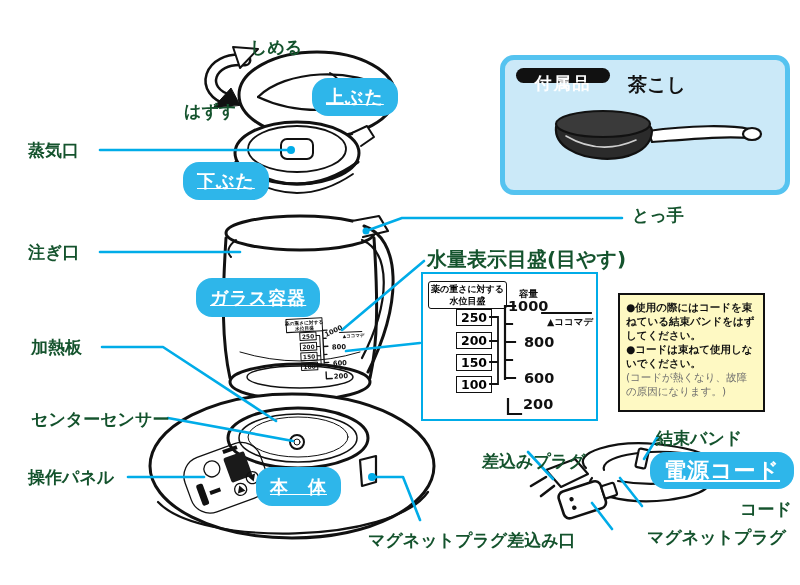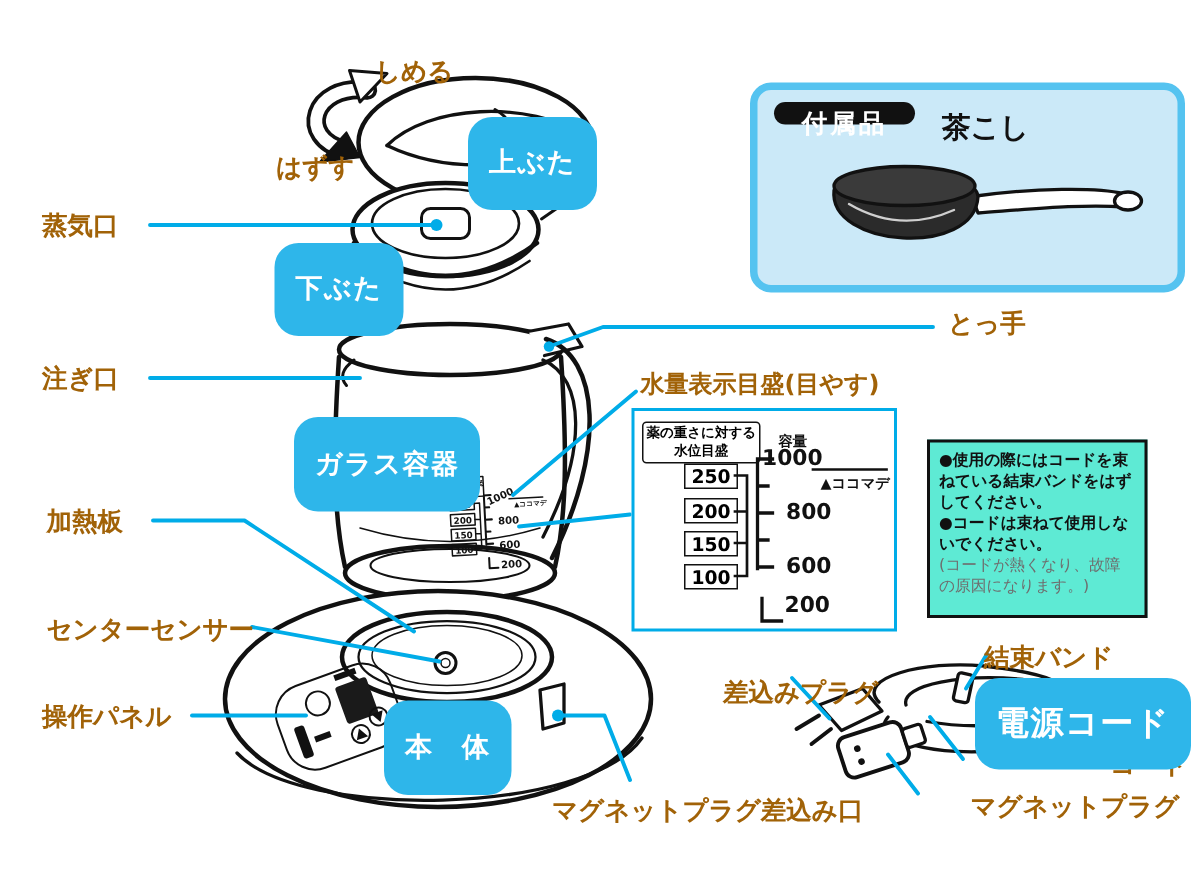--- a/index.html
+++ b/index.html
@@ -1,40 +1,40 @@
 <!DOCTYPE html>
 <html style="--accent: #00ACE8; --pill: #2EB6EA; --accessory_fill: #CBE9F8; --accessory_border: #55C3F0; --badge_bg: #111111;"><head>
 <meta charset="utf-8">
 <style>
   html,body{margin:0;padding:0;}
   body{width:800px;height:585px;position:relative;background:#fff;overflow:hidden;
        font-family:"DejaVu Sans","Liberation Sans",sans-serif;}
   #stage{position:absolute;inset:0;width:800px;height:585px;}
-  .lbl{position:absolute;color:#a16207;font-weight:bold;font-size:17px;white-space:nowrap;z-index:3;}
+  .lbl{position:absolute;color:#14532d;font-weight:bold;font-size:17px;white-space:nowrap;z-index:3;}
   .pill{position:absolute;background:var(--pill);color:#fff;font-weight:bold;font-size:18px;
-        border-radius:16px;text-align:left;white-space:nowrap;z-index:3;padding:16px 14px;
-        letter-spacing:1px;}
+        border-radius:16px;text-align:left;white-space:nowrap;z-index:3;padding:4px 14px;
+        letter-spacing:1px;text-decoration:underline;}
   .artsvg{position:absolute;inset:0;z-index:2;pointer-events:none;}
   .accbox{position:absolute;left:500px;top:55px;width:290px;height:140px;z-index:1;
           background:var(--accessory_fill);border:5px solid var(--accessory_border);
           border-radius:14px;box-sizing:border-box;}
   .badge{position:absolute;left:516px;top:68px;width:94px;height:15px;line-height:31px;
          background:var(--badge_bg);color:#fff;font-weight:bold;font-size:17px;text-align:center;
          border-radius:16px;z-index:3;letter-spacing:2px;}
   .accitem{position:absolute;left:628px;top:72px;font-size:19px;font-weight:bold;color:#111;z-index:3;}
   .scalebox{position:absolute;left:421px;top:272px;width:177px;height:149px;z-index:3;
             border:2px solid var(--accent);background:#fff;box-sizing:border-box;}
   .scalebox .hdr{position:absolute;left:5px;top:7px;width:79px;height:28px;border:1.5px solid #111;
                  border-radius:3px;font-size:9px;font-weight:bold;text-align:center;line-height:1.35;
                  padding-top:1px;box-sizing:border-box;}
   .wbox{position:absolute;left:33px;width:36px;height:17px;border:1.6px solid #111;font-size:12.5px;
         font-weight:bold;text-align:center;line-height:15px;box-sizing:border-box;}
   .sb-t{position:absolute;font-weight:bold;color:#111;white-space:nowrap;}
   .notebox{position:absolute;left:618px;top:293px;width:147px;height:119px;z-index:3;
-           border:2.5px solid #111;background:#5eead4;box-sizing:border-box;padding:5px 6px;
+           border:2.5px solid #111;background:#fef9c3;box-sizing:border-box;padding:5px 6px;
            font-size:10.5px;font-weight:bold;line-height:1.34;color:#111;}
   .notebox .sub{color:#6e6e6e;font-weight:normal;}
 </style>
 </head>
 <body>
 
 <div id="stage">
 
   <div class="accbox"></div>
   <div class="badge">付属品</div>
@@ -173,21 +173,21 @@
 
   <div class="lbl" style="left:250px;top:36px;">しめる</div>
   <div class="lbl" style="left:184px;top:100px;">はずす</div>
   <div class="lbl" style="left:28px;top:139px;">蒸気口</div>
   <div class="lbl" style="left:28px;top:241px;">注ぎ口</div>
   <div class="lbl" style="left:31px;top:336px;">加熱板</div>
   <div class="lbl" style="left:28px;top:466px;">操作パネル</div>
   <div class="lbl" style="left:31px;top:408px;">センターセンサー</div>
   <div class="lbl" style="left:368px;top:529px;">マグネットプラグ差込み口</div>
   <div class="lbl" style="left:632px;top:204px;">とっ手</div>
-  <div class="lbl" style="left:427px;top:246px;font-size:16px;">水量表示目盛(目やす)</div>
+  <div class="lbl" style="left:427px;top:246px;font-size:20px;">水量表示目盛(目やす)</div>
   <div class="lbl" style="left:482px;top:430px;margin-top:20px;">差込みプラグ</div>
   <div class="lbl" style="left:656px;top:427px;text-align:right;">結束バンド</div>
   <div class="lbl" style="left:740px;top:498px;">コード</div>
   <div class="lbl" style="left:647px;top:526px;">マグネットプラグ</div>
 
   <div class="pill" style="left:312px;top:78px;line-height:30px;">上ぶた</div>
   <div class="pill" style="left:183px;top:162px;line-height:30px;">下ぶた</div>
   <div class="pill" style="left:256px;top:467px;line-height:31px;">本　体</div>
   <div class="pill" style="left:196px;top:278px;line-height:31px;">ガラス容器</div>
   <div class="pill" style="left:650px;top:452px;line-height:29px;font-size:22px;">電源コード</div>

